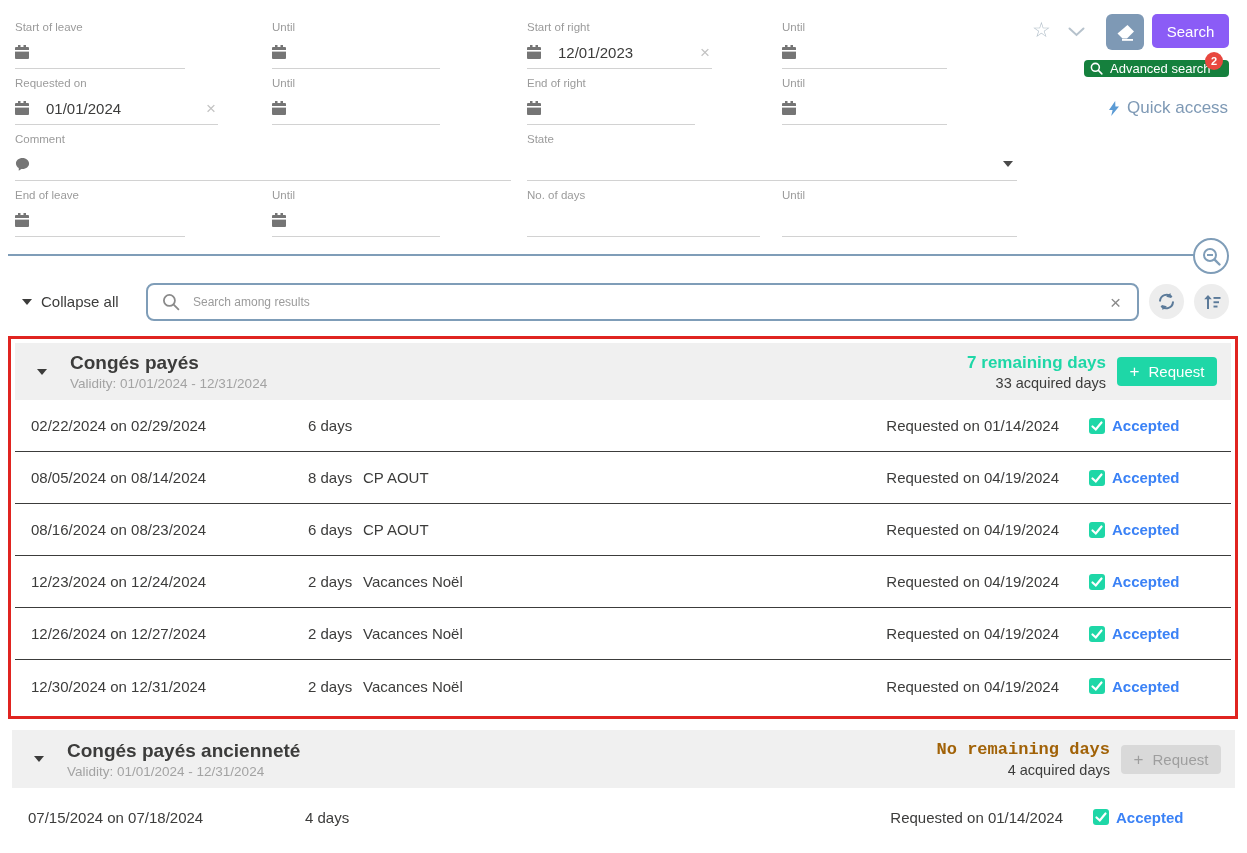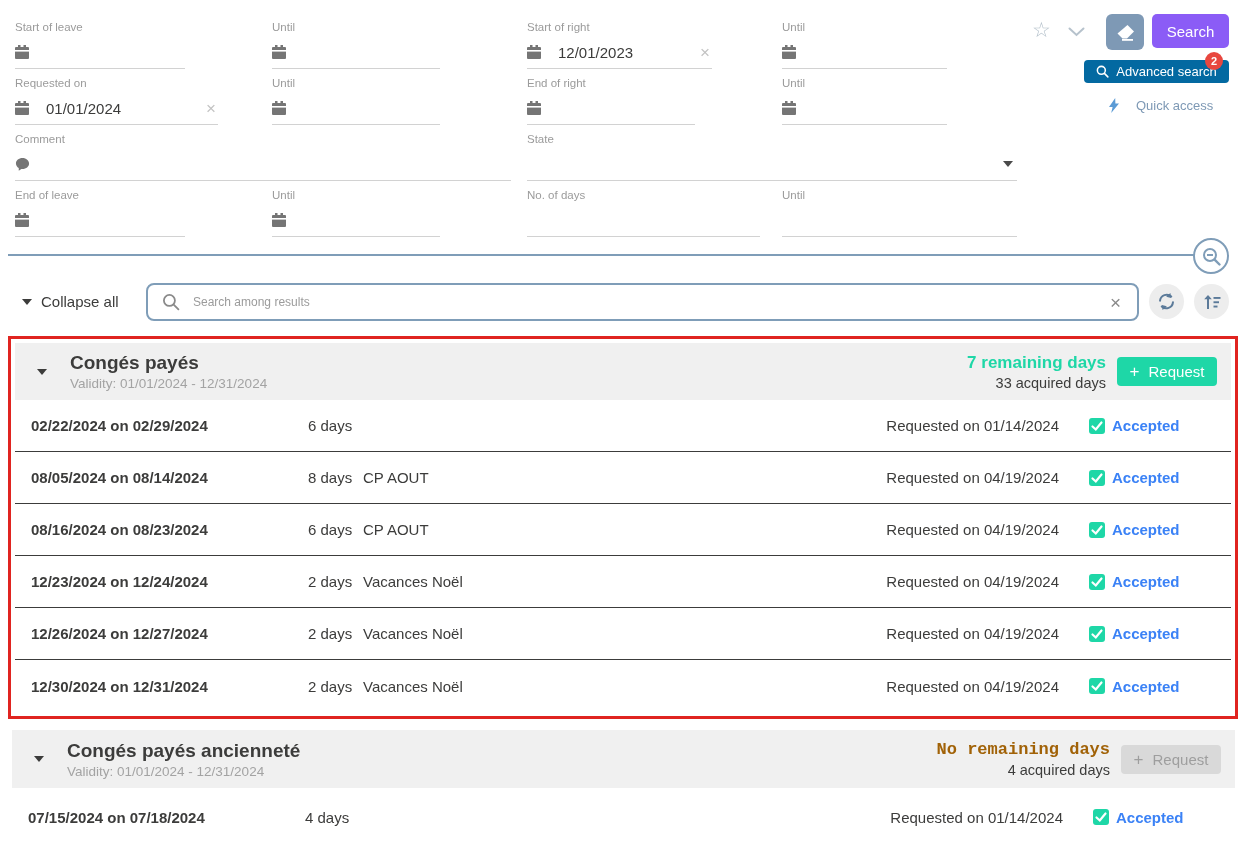--- a/index.html
+++ b/index.html
@@ -27,23 +27,23 @@
   #f11 {left:15px; top:188px; width:170px;}
   #f12 {left:272px; top:188px; width:168px;}
   #f13 {left:527px; top:188px; width:233px;}
   #f14 {left:782px; top:188px; width:235px;}
 
   
   .star { position:absolute; left:1032px; top:18px; font-size:21px; color:#b6c2cc; cursor:pointer; }
   .chev { position:absolute; left:1068px; top:27px; cursor:pointer; }
   .eraser-btn { position:absolute; left:1106px; top:14px; width:38px; height:36px; background:#7e99b5; border:none; border-radius:6px; display:flex; align-items:center; justify-content:center; cursor:pointer; }
   .search-btn { position:absolute; left:1152px; top:14px; width:77px; height:34px; background:#8b5cf6; color:#fff; border:none; border-radius:5px; font-size:15px; font-family:inherit; cursor:pointer; }
-  .adv-btn { position:absolute; left:1084px; top:60px; width:145px; height:23px; background:#0369a1; color:#fff; border:none; border-radius:4px; font-size:13px; font-family:inherit; display:flex; align-items:center; justify-content:center; gap:7px; cursor:pointer; }
+  .adv-btn { position:absolute; left:1084px; top:60px; width:145px; height:17px; background:#15803d; color:#fff; border:none; border-radius:4px; font-size:13px; font-family:inherit; display:flex; align-items:center; gap:7px; cursor:pointer; }
   .adv-badge { position:absolute; left:1205px; top:52px; width:18px; height:18px; border-radius:50%; background:#e8473f; color:#fff; font-size:11px; font-weight:bold; display:flex; align-items:center; justify-content:center; z-index:3; }
-  .quick { position:absolute; left:1108px; top:98px; display:flex; align-items:center; gap:16px; color:#7e99b5; font-size:13px; cursor:pointer; }
+  .quick { position:absolute; left:1108px; top:98px; display:flex; align-items:center; gap:7px; color:#7e99b5; font-size:17px; cursor:pointer; }
 
   
   .panel-divider { position:absolute; left:8px; top:254px; width:1192px; border-top:2px solid #7f9db8; }
   .zoom-toggle { position:absolute; left:1193px; top:238px; width:36px; height:36px; background:#fff; border:2px solid #7f9db8; border-radius:50%; display:flex; align-items:center; justify-content:center; cursor:pointer; z-index:2; }
 
   
   .collapse { position:absolute; left:22px; top:293px; display:flex; align-items:center; gap:9px; font-size:15px; color:#3c3c3b; cursor:pointer; }
   .collapse .caret-dn { border-top-color:#3c3c3b; border-left-width:5px; border-right-width:5px; }
   .search-box { position:absolute; left:146px; top:283px; width:993px; height:38px; border:2px solid #7f9db8; border-radius:8px; background:#fff; display:flex; align-items:center; padding:0 14px; gap:11px; }
   .search-box input { flex:1; border:none; outline:none; font-size:12px; font-family:inherit; color:#3c3c3b; background:transparent; }
@@ -68,21 +68,21 @@
   .g-remaining.none { color:#a16207;font-family:Liberation Mono, monospace; }
   .g-acquired { font-size:14.5px; color:#3c3c3b; margin-top:2px; }
   .req-btn { width:100px; height:29px; border:none; border-radius:4px; background:#1ed7a7; color:#fff; font-size:15px; font-family:inherit; display:flex; align-items:center; justify-content:center; gap:9px; cursor:pointer; }
   .req-btn .plus { font-size:17px; line-height:17px; }
   .req-btn.disabled { background:#d9d9d9; color:#9e9e9e; cursor:default; }
 
   .g-row { display:flex; align-items:center; padding:0 30px 0 16px; font-size:15px; color:#3c3c3b; background:#fff; }
   .group-sel .g-row { height:52px; border-bottom:1px solid #3c3c3b; }
   .group-sel .g-row:last-child { border-bottom:none; }
   .group2 .g-row { height:58px; }
-  .r-dates { width:277px; font-weight:bold; }
+  .r-dates { width:277px; font-weight:normal; }
   .r-days { width:55px; }
   .r-label { flex:1; }
   .r-req { margin-left:auto; white-space:nowrap; }
   .r-status { margin-left:30px; min-width:112px; display:flex; align-items:center; gap:7px; color:#3b82f6; font-weight:bold; cursor:default; }
 
   svg { display:block; }
 </style>
 </head>
 <body>
 

